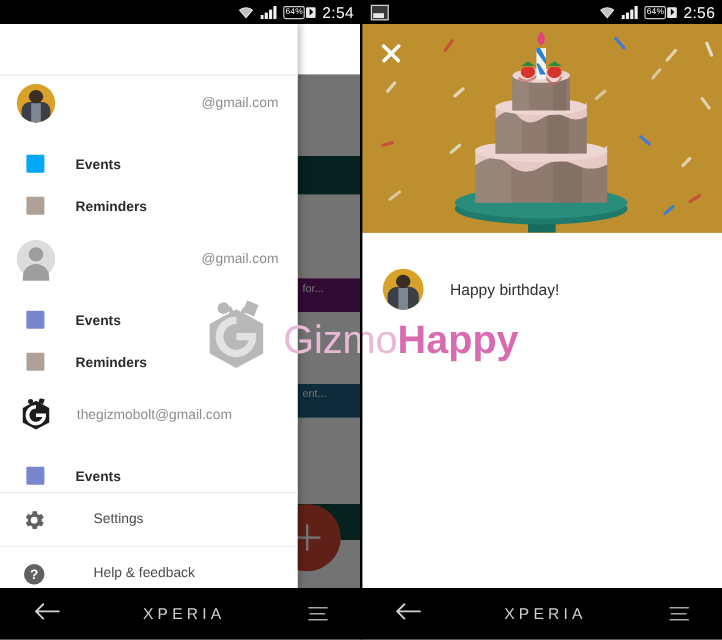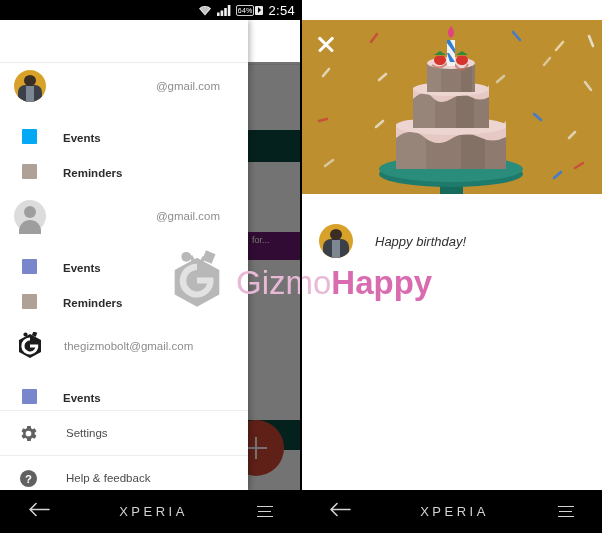--- a/index.html
+++ b/index.html
@@ -41,43 +41,43 @@
   .drawer-head{height:42px;position:relative;border-bottom:1px solid #ececec;}
   .acct{height:46px;display:flex;align-items:center;padding-left:14px;position:relative;}
   .avatar{width:32px;height:32px;border-radius:50%;overflow:hidden;flex:0 0 32px;position:relative;background:#d8a22a;}
   .avatar .head{position:absolute;left:10px;top:5px;width:12px;height:11px;border-radius:50%;background:#3a2d24;}
   .avatar .body{position:absolute;left:4px;top:15px;width:24px;height:20px;border-radius:7px 7px 0 0;background:#3b4048;}
   .avatar .shirt{position:absolute;left:12px;top:16px;width:8px;height:18px;background:#7d8794;}
   .avatar-blank{width:32px;height:32px;border-radius:50%;flex:0 0 32px;background:#dcdcdc;position:relative;}
   .avatar-blank .h{position:absolute;left:10px;top:6px;width:12px;height:12px;border-radius:50%;background:#9e9e9e;}
   .avatar-blank .b{position:absolute;left:5px;top:20px;width:22px;height:14px;border-radius:11px 11px 0 0;background:#9e9e9e;}
   .gicon{width:32px;height:32px;flex:0 0 32px;display:flex;align-items:center;justify-content:center;}
-  .acct-mail{font-size:11.5px;color:#8d8d8d;margin-left:auto;padding-right:28px;white-space:nowrap;}
+  .acct-mail{font-size:11.5px;color:#8d8d8d;margin-left:auto;padding-right:16px;white-space:nowrap;}
   .acct-mail.l{margin-left:18px;padding-right:0;}
   .row{height:35px;display:flex;align-items:flex-end;padding-left:22px;}
   .cbx{width:15px;height:15px;flex:0 0 15px;border-radius:1px;}
   .row-lab{font-size:11.5px;color:#2b2b2b;font-weight:bold;margin-left:26px;}
   .sep{height:1px;background:#ececec;margin-top:6px;}
   .mrow{height:44px;display:flex;align-items:center;padding-left:14px;}
   .mrow .mi{width:28px;flex:0 0 28px;display:flex;align-items:center;justify-content:center;}
-  .mrow-lab{font-size:11.5px;color:#4b4b4b;margin-left:24px;}
+  .mrow-lab{font-size:11.5px;color:#4b4b4b;margin-left:36px;}
 
   
   .bd-hero{position:absolute;left:0;top:20px;width:301px;height:174px;background:#bd8f2e;overflow:hidden;}
   .closebtn{position:absolute;left:15px;top:14px;width:20px;height:20px;z-index:6;}
   .closebtn:before,.closebtn:after{content:"";position:absolute;left:0;top:9px;width:20px;height:2.6px;background:#fff;border-radius:1px;}
   .closebtn:before{transform:rotate(45deg);}
   .closebtn:after{transform:rotate(-45deg);}
   .hero-title{position:absolute;left:0;right:0;bottom:20px;text-align:center;color:#fff;font-size:17px;letter-spacing:.2px;z-index:5;text-shadow:0 1px 2px rgba(0,0,0,.22);}
   .bd-item{position:absolute;left:0;top:214px;width:301px;height:54px;display:flex;align-items:center;padding-left:18px;box-sizing:border-box;}
   .bd-ava{width:34px;height:34px;border-radius:50%;overflow:hidden;position:relative;background:#d8a22a;flex:0 0 34px;}
   .bd-ava .head{position:absolute;left:11px;top:5px;width:12px;height:11px;border-radius:50%;background:#3a2d24;}
   .bd-ava .body{position:absolute;left:4px;top:15px;width:26px;height:22px;border-radius:8px 8px 0 0;background:#3b4048;}
   .bd-ava .shirt{position:absolute;left:13px;top:16px;width:8px;height:20px;background:#7d8794;}
-  .bd-txt{font-size:13px;color:#313131;margin-left:22px;font-style:italic;}
+  .bd-txt{font-size:13px;color:#313131;margin-left:22px;}
 
   
   .wm{position:absolute;left:168px;top:248px;z-index:9;display:flex;align-items:center;pointer-events:none;}
   .wm-txt{font-size:33px;line-height:1;margin-left:10px;}
   .wm-a{color:#e7b9d6;}
   .wm-b{color:#d96bb0;font-weight:bold;}
 
   
   .navbar{position:absolute;left:0;bottom:0;width:301px;height:43px;background:#000;display:flex;align-items:center;justify-content:space-around;gap:12px;}
   .nav-home{color:#d2d2d2;font-size:13px;letter-spacing:3.5px;}
@@ -121,20 +121,21 @@
       <div class="cal-topbar">
         <div class="hamb">
             <span></span>
             <span></span>
             <span></span>
           </div>
       </div>
       <div class="cal-line"></div>
       <div class="chip" style="left:248px;top:110px;width:53px;height:32px;background:#0c4a43;"></div>
       <div class="chip" style="left:248px;top:212px;width:53px;height:28px;background:#701a75;">for...</div>
+      <div class="chip" style="left:248px;top:300px;width:53px;height:28px;background:#1d5f80;">ent...</div>
       <div class="chip" style="left:248px;top:400px;width:53px;height:30px;background:#0c4a43;"></div>
       <div class="fab" style="left:228px;top:400px;"></div>
     </div>
 
     <div class="scrim"></div>
 
     <div class="drawer">
       <div class="drawer-head"></div>
 
       <div class="acct">
@@ -218,20 +219,46 @@
       <span class="nav-rec">
           <span></span>
           <span></span>
           <span></span>
         </span>
     </div>
   </div>
 
   <div class="panel right">
 
+    <div class="statusbar">
+      <div class="sb-left">
+        <span class="photo-ic"></span>
+      </div>
+      <div class="sb-right">
+        <span>
+          <svg class="ic" width="14" height="11" viewBox="0 0 14 11">
+              <path d="M7 10.4 1 3.4A8.6 8.6 0 0 1 13 3.4Z" fill="#f2f2f2"></path>
+              <path d="M7 9.2 2.2 3.6A7.2 7.2 0 0 1 11.8 3.6Z" fill="#9a9a9a" opacity=".55"></path>
+            </svg>
+        </span>
+        <span>
+          <svg class="ic" width="14" height="11" viewBox="0 0 14 11">
+              <rect x="0" y="7.5" width="2.6" height="3.5" fill="#f2f2f2"></rect>
+              <rect x="3.6" y="5.5" width="2.6" height="5.5" fill="#f2f2f2"></rect>
+              <rect x="7.2" y="3" width="2.6" height="8" fill="#f2f2f2"></rect>
+              <rect x="10.8" y="0" width="2.6" height="11" fill="#f2f2f2"></rect>
+            </svg>
+        </span>
+        <span class="batt">
+          <span class="batt-body">64%</span>
+            <span class="batt-bolt"></span>
+        </span>
+        <span class="sb-time">2:56</span>
+      </div>
+    </div>
 
     <div class="bd-hero">
       <svg width="301" height="174" viewBox="0 0 301 174" style="position:absolute;left:0;top:0;">
         <rect width="301" height="174" fill="#bd8f2e"></rect>
         <g stroke-width="2.6" stroke-linecap="round" opacity=".95">
           <line x1="70" y1="22" x2="76" y2="14" stroke="#c94f3a"></line>
           <line x1="212" y1="12" x2="219" y2="20" stroke="#3c7bd6"></line>
           <line x1="255" y1="30" x2="262" y2="22" stroke="#e8d8b0"></line>
           <line x1="288" y1="16" x2="292" y2="26" stroke="#e8e2d0"></line>
           <line x1="22" y1="56" x2="28" y2="49" stroke="#e4d9bd"></line>

